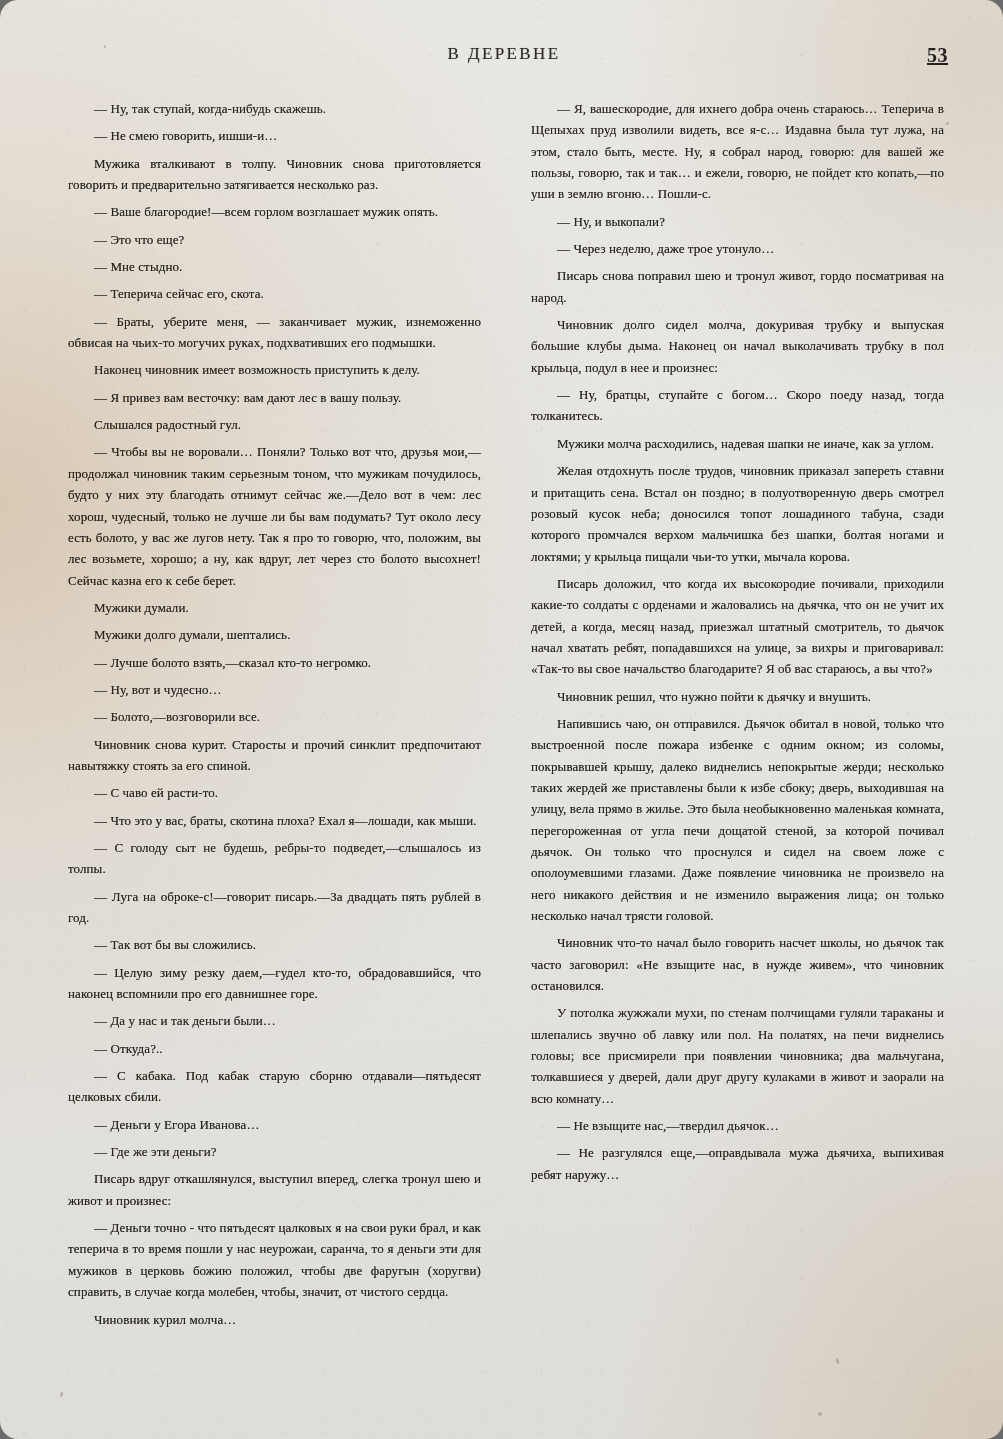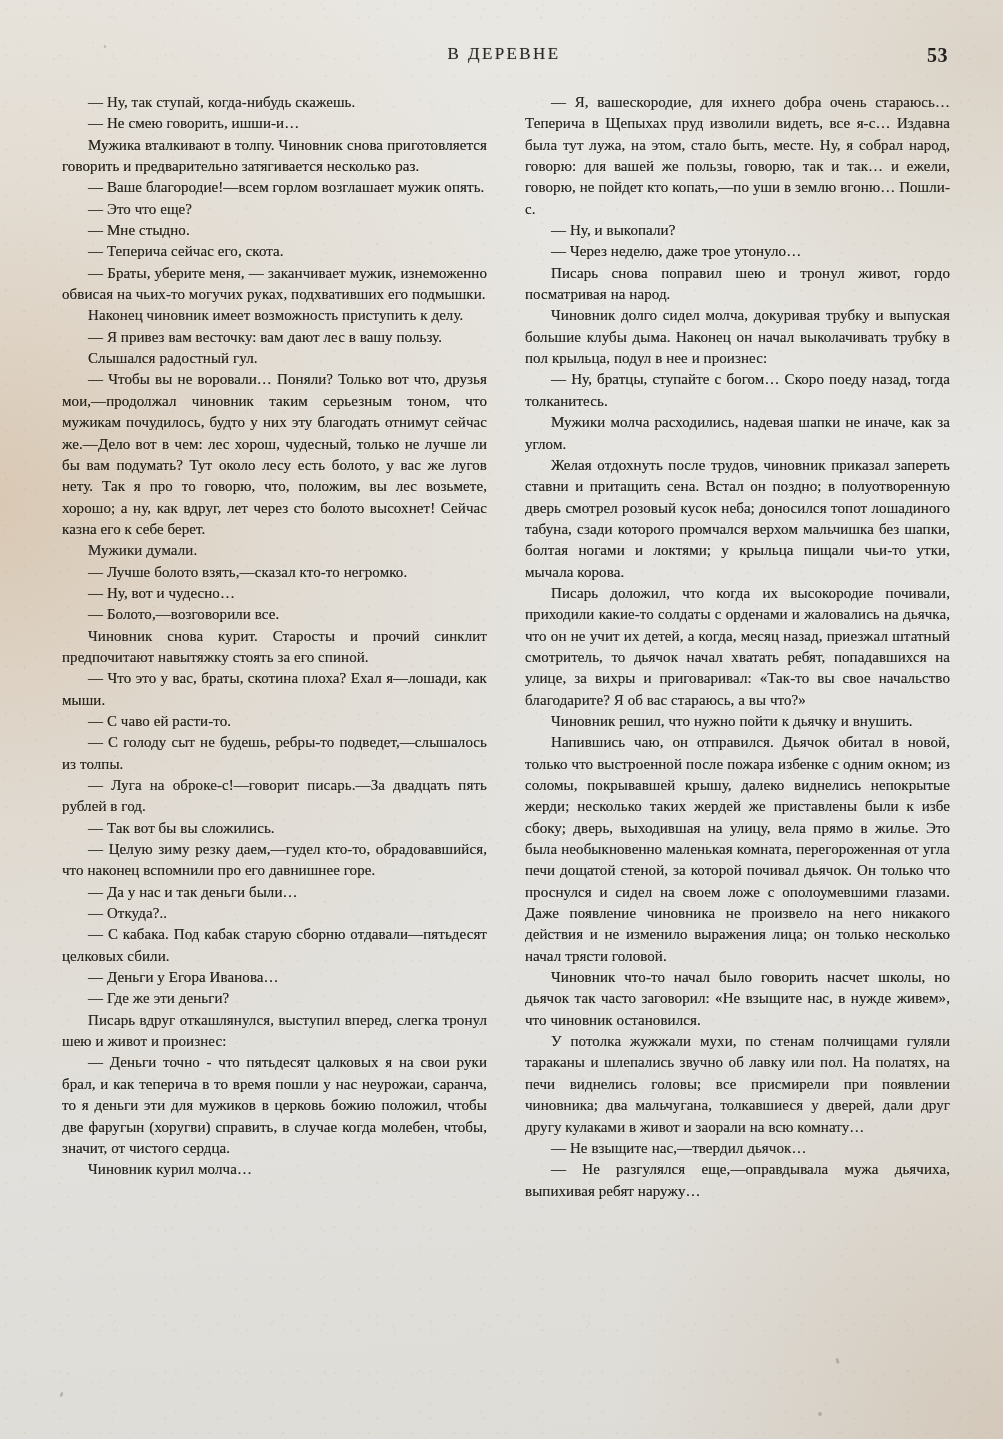--- a/index.html
+++ b/index.html
@@ -16,20 +16,21 @@
     margin: 0 auto;
     overflow: hidden;
     background:
       
       radial-gradient(ellipse 130% 100% at 0% 35%, rgba(206,176,142,0.55) 0%, rgba(206,176,142,0.18) 22%, rgba(206,176,142,0) 46%),
       radial-gradient(ellipse 70% 60% at 100% 100%, rgba(198,176,150,0.45) 0%, rgba(198,176,150,0) 55%),
       radial-gradient(ellipse 60% 45% at 98% 4%, rgba(200,182,158,0.40) 0%, rgba(200,182,158,0) 60%),
       linear-gradient(175deg, #e9e7e2 0%, #e6e5e1 30%, #e3e2de 62%, #dedcd7 100%);
     font-family: "Liberation Serif", "DejaVu Serif", serif;
     color: #23211f;
+    border-radius: 18px;
     -webkit-font-smoothing: antialiased;
   }
 
   
   .grain {
     position: absolute;
     inset: 0;
     pointer-events: none;
     opacity: .5;
     background-image:
@@ -72,38 +73,39 @@
     white-space: nowrap;
     text-shadow: 0 0 1px rgba(40,38,34,.35);
   }
   .runhead-folio {
     position: absolute;
     right: 0;
     font-size: 20px;
     font-weight: 700;
     color: #242220;
     letter-spacing: .5px;
+    text-decoration: underline;
   }
 
   
   .columns {
     position: absolute;
     top: 92px;
     left: 62px;
     width: 888px;
     display: flex;
     gap: 38px;
   }
   .col {
     width: 425px;
   }
 
   p {
-    margin: 0;
-    font-size: 15px;
+    margin: 6px;
+    font-size: 13px;
     line-height: 21.35px;
     text-align: justify;
     text-justify: inter-word;
     hyphens: manual;
     color: #26241f;
     text-shadow: 0 0 .55px rgba(35,33,29,.55);
     letter-spacing: .08px;
   }
   p.ind   { text-indent: 26px; }
   p.dlg   { text-indent: 26px; }
@@ -142,26 +144,27 @@
         <p class="dlg">— Ваше благородие!—всем горлом возглашает мужик опять.</p>
         <p class="dlg">— Это что еще?</p>
         <p class="dlg">— Мне стыдно.</p>
         <p class="dlg">— Теперича сейчас его, скота.</p>
         <p class="dlg">— Браты, уберите меня, — заканчивает мужик, изнеможенно обвисая на чьих-то могучих руках, подхвативших его подмышки.</p>
         <p class="ind">Наконец чиновник имеет возможность приступить к делу.</p>
         <p class="dlg">— Я привез вам весточку: вам дают лес в вашу пользу.</p>
         <p class="ind">Слышался радостный гул.</p>
         <p class="dlg">— Чтобы вы не воровали… Поняли? Только вот что, друзья мои,—продолжал чиновник таким серьезным тоном, что мужикам почудилось, будто у них эту благодать отнимут сейчас же.—Дело вот в чем: лес хорош, чудесный, только не лучше ли бы вам подумать? Тут около лесу есть болото, у вас же лугов нету. Так я про то говорю, что, положим, вы лес возьмете, хорошо; а ну, как вдруг, лет через сто болото высохнет! Сейчас казна его к себе берет.</p>
         <p class="ind">Мужики думали.</p>
+        <p class="ind">Мужики долго думали, шептались.</p>
         <p class="dlg">— Лучше болото взять,—сказал кто-то негромко.</p>
         <p class="dlg">— Ну, вот и чудесно…</p>
         <p class="dlg">— Болото,—возговорили все.</p>
         <p class="ind">Чиновник снова курит. Старосты и прочий синклит предпочитают навытяжку стоять за его спиной.</p>
+        <p class="dlg">— С чаво ей расти-то.</p>
         <p class="dlg">— Что это у вас, браты, скотина плоха? Ехал я—лошади, как мыши.</p>
-        <p class="dlg">— С чаво ей расти-то.</p>
         <p class="dlg">— С голоду сыт не будешь, ребры-то подведет,—слышалось из толпы.</p>
         <p class="dlg">— Луга на оброке-с!—говорит писарь.—За двадцать пять рублей в год.</p>
         <p class="dlg">— Так вот бы вы сложились.</p>
         <p class="dlg">— Целую зиму резку даем,—гудел кто-то, обрадовавшийся, что наконец вспомнили про его давнишнее горе.</p>
         <p class="dlg">— Да у нас и так деньги были…</p>
         <p class="dlg">— Откуда?..</p>
         <p class="dlg">— С кабака. Под кабак старую сборню отдавали—пятьдесят целковых сбили.</p>
         <p class="dlg">— Деньги у Егора Иванова…</p>
         <p class="dlg">— Где же эти деньги?</p>
         <p class="ind">Писарь вдруг откашлянулся, выступил вперед, слегка тронул шею и живот и произнес:</p>

